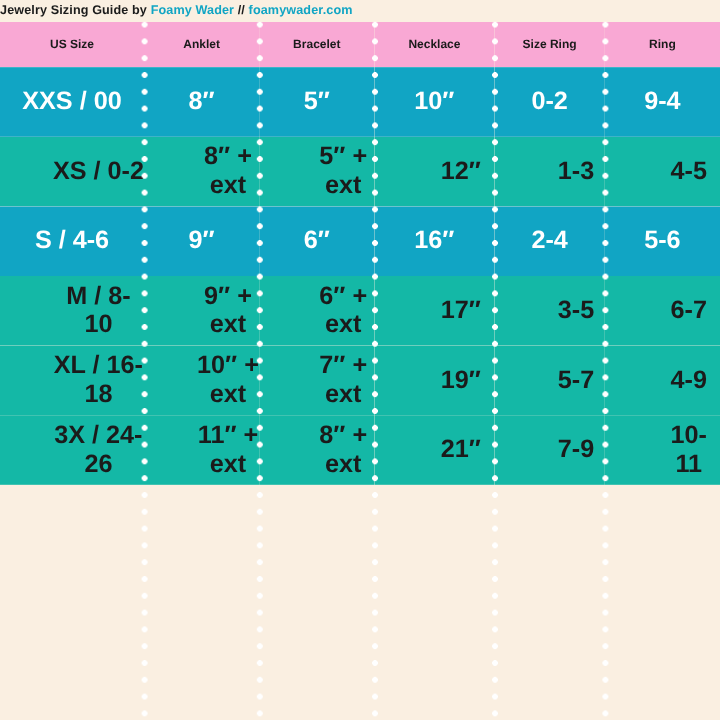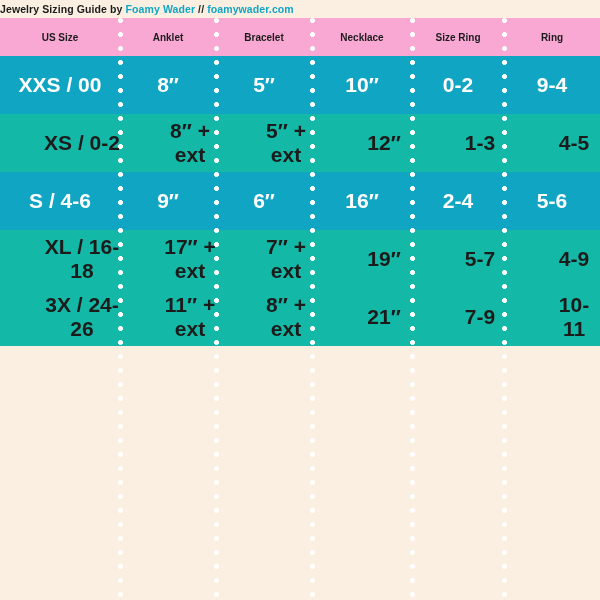--- a/index.html
+++ b/index.html
@@ -147,22 +147,30 @@
       </tr>
       <tr class="band-teal">
         <td>S / 4-6</td>
         <td>9″</td>
         <td>6″</td>
         <td>16″</td>
         <td>2-4</td>
         <td>5-6</td>
       </tr>
       <tr class="band-cream">
+        <td>M / 8-10</td>
+        <td>9″ + ext</td>
+        <td>6″ + ext</td>
+        <td>17″</td>
+        <td>3-5</td>
+        <td>6-7</td>
+      </tr>
+      <tr class="band-cream">
         <td>XL / 16-18</td>
-        <td>17″ + ext</td>
+        <td>10″ + ext</td>
         <td>7″ + ext</td>
         <td>19″</td>
         <td>5-7</td>
         <td>4-9</td>
       </tr>
       <tr class="band-cream">
         <td>3X / 24-26</td>
         <td>11″ + ext</td>
         <td>8″ + ext</td>
         <td>21″</td>

